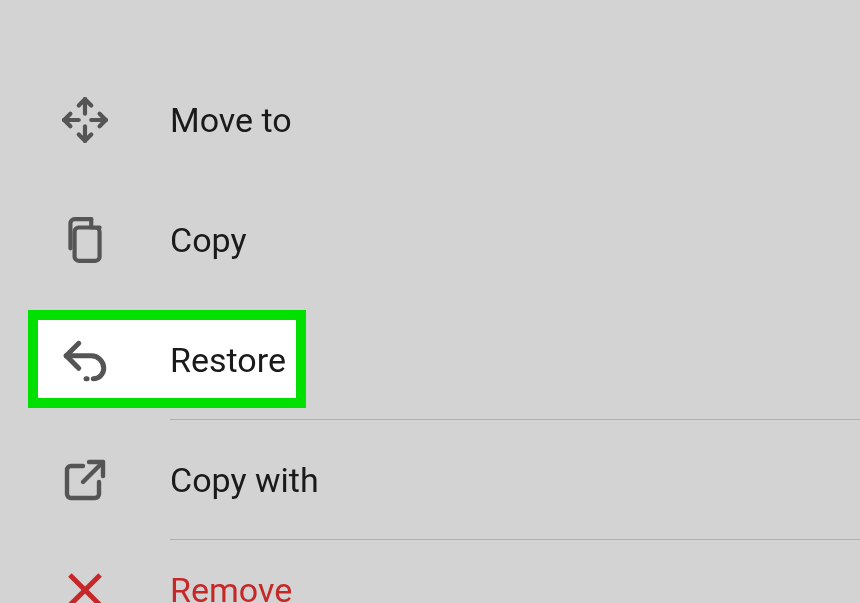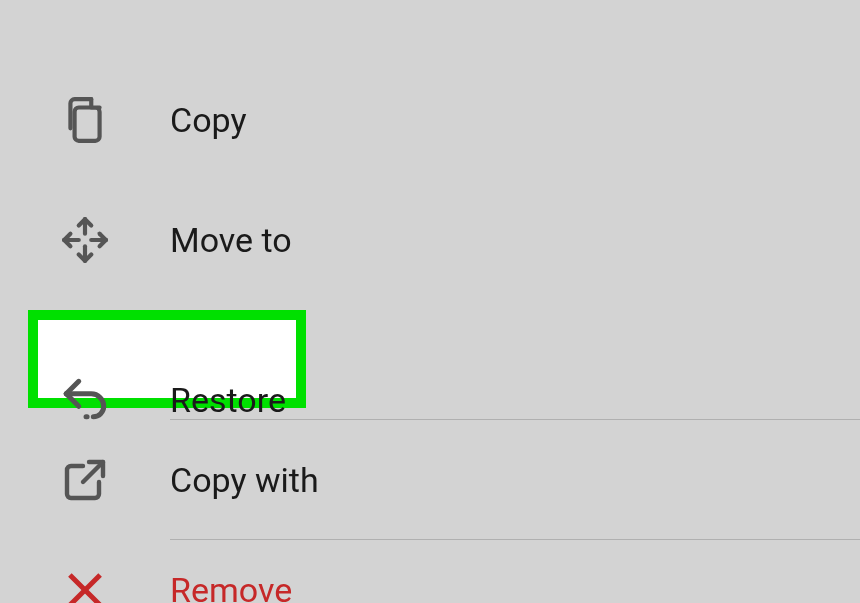--- a/index.html
+++ b/index.html
@@ -44,21 +44,20 @@
     .divider {
       position: absolute;
       left: 170px;
       right: 0;
       bottom: 0;
       height: 1px;
       background: #b0b0b0;
     }
     .highlighted {
       position: relative;
-      align-items: flex-end;
     }
     .highlight-box {
       position: absolute;
       left: 28px;
       top: 10px;
       width: 278px;
       height: 98px;
       background: #ffffff;
       border: 10px solid #00e000;
       z-index: 0;
@@ -73,47 +72,47 @@
       margin-top: 10px;
     }
   </style>
 </head>
 <body>
 
 <div class="menu">
 
   <div class="menu-item">
     <div class="icon-wrap">
-      <svg width="50" height="52" viewBox="0 0 24 24" fill="none" stroke="#555" stroke-width="2" stroke-linecap="round" stroke-linejoin="round">
-        <path d="M15 2H7a2 2 0 0 0-2 2v12"></path>
-        <path d="M9 6h8a2 2 0 0 1 2 2v12a2 2 0 0 1-2 2H9a2 2 0 0 1-2-2V8a2 2 0 0 1 2-2z"></path>
-        <path d="M15 2v4h4" fill="#d3d3d3"></path>
-      </svg>
-    </div>
-    <span class="label">Copy</span>
-  </div>
-
-  <div class="menu-item">
-    <div class="icon-wrap">
       <svg width="50" height="50" viewBox="0 0 24 24" fill="none" stroke="#555" stroke-width="2" stroke-linecap="round" stroke-linejoin="round">
         <polyline points="12,2 9,5"></polyline>
           <polyline points="12,2 15,5"></polyline>
           <line x1="12" y1="2" x2="12" y2="9"></line>
         <polyline points="12,22 9,19"></polyline>
           <polyline points="12,22 15,19"></polyline>
           <line x1="12" y1="22" x2="12" y2="15"></line>
         <polyline points="2,12 5,9"></polyline>
           <polyline points="2,12 5,15"></polyline>
           <line x1="2" y1="12" x2="9" y2="12"></line>
         <polyline points="22,12 19,9"></polyline>
           <polyline points="22,12 19,15"></polyline>
           <line x1="22" y1="12" x2="15" y2="12"></line>
       </svg>
     </div>
     <span class="label">Move to</span>
+  </div>
+
+  <div class="menu-item">
+    <div class="icon-wrap">
+      <svg width="50" height="52" viewBox="0 0 24 24" fill="none" stroke="#555" stroke-width="2" stroke-linecap="round" stroke-linejoin="round">
+        <path d="M15 2H7a2 2 0 0 0-2 2v12"></path>
+        <path d="M9 6h8a2 2 0 0 1 2 2v12a2 2 0 0 1-2 2H9a2 2 0 0 1-2-2V8a2 2 0 0 1 2-2z"></path>
+        <path d="M15 2v4h4" fill="#d3d3d3"></path>
+      </svg>
+    </div>
+    <span class="label">Copy</span>
   </div>
 
   <div class="menu-item highlighted">
     <div class="highlight-box"></div>
     <div class="icon-wrap">
       <svg width="50" height="44" viewBox="0 0 24 20" fill="none" stroke="#555" stroke-width="2.4" stroke-linecap="round" stroke-linejoin="round">
         <path d="M3 8 L9 2"></path>
         <path d="M3 8 L9 14"></path>
         <path d="M3 8 H15 a6 6 0 0 1 6 6 v0 a5 5 0 0 1-5 5"></path>
         <path d="M13 19 h-2" stroke-dasharray="0.5 3"></path>

